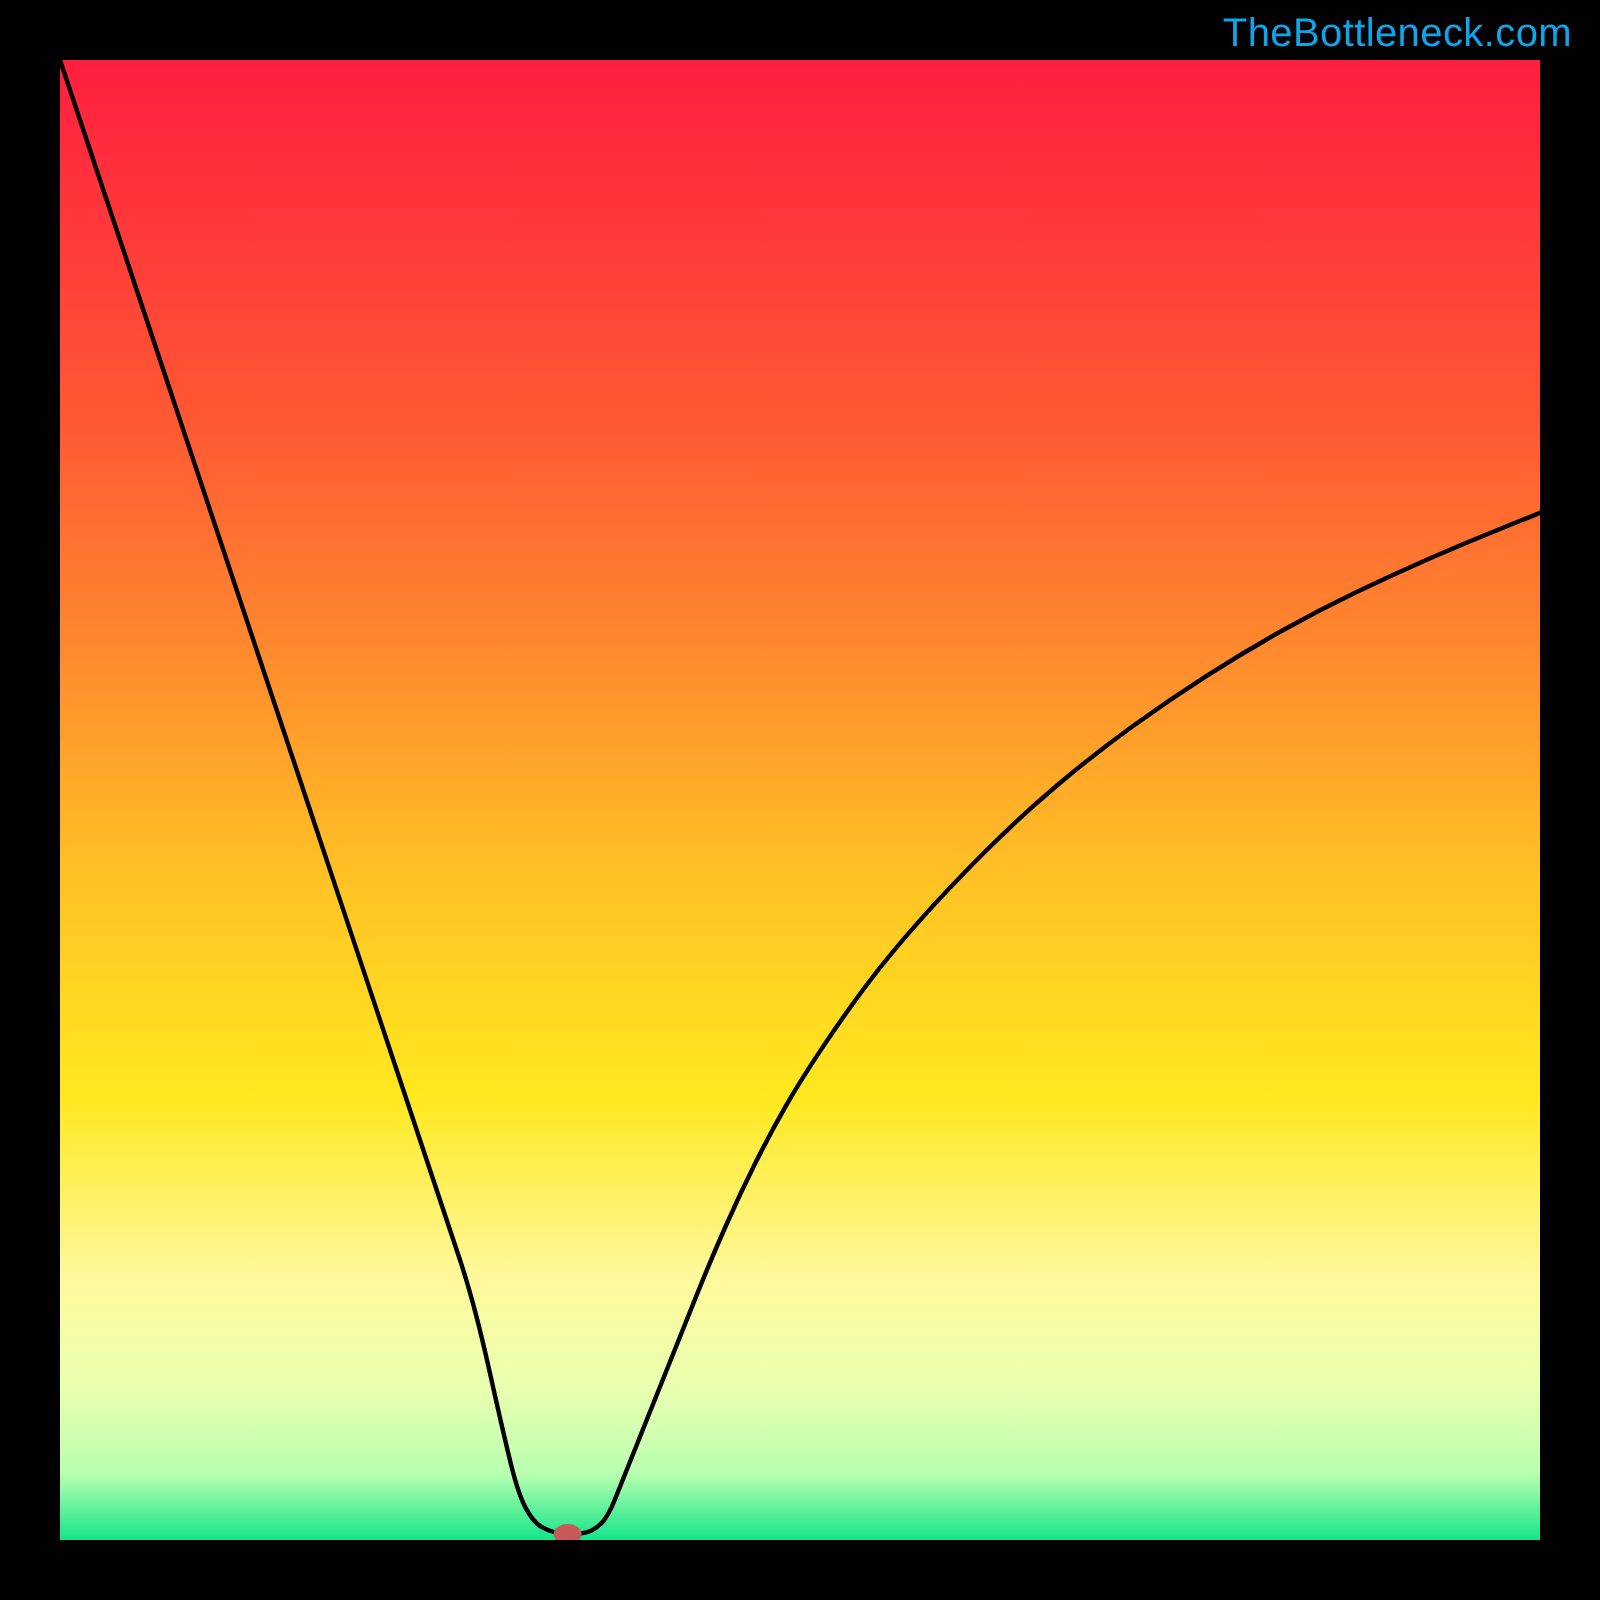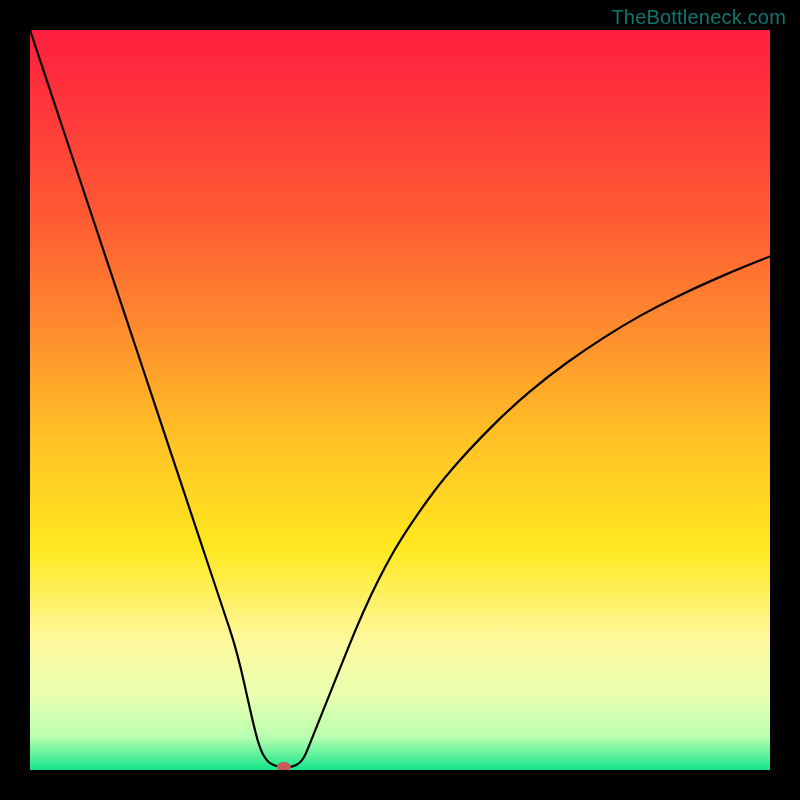--- a/index.html
+++ b/index.html
@@ -16,21 +16,21 @@
     top: 30px;
     width: 740px;
     height: 740px;
   }
   .watermark {
     position: absolute;
     top: 6px;
     right: 14px;
     font-family: Arial, Helvetica, sans-serif;
     font-size: 20px;
-    color: #0f766e;
+    color: #0ea5e9;
     text-align: right;
     letter-spacing: 0.2px;
   }
   svg { display: block; }
 </style>
 </head>
 <body>
 
 <div class="frame">
   <div class="watermark">TheBottleneck.com</div>

